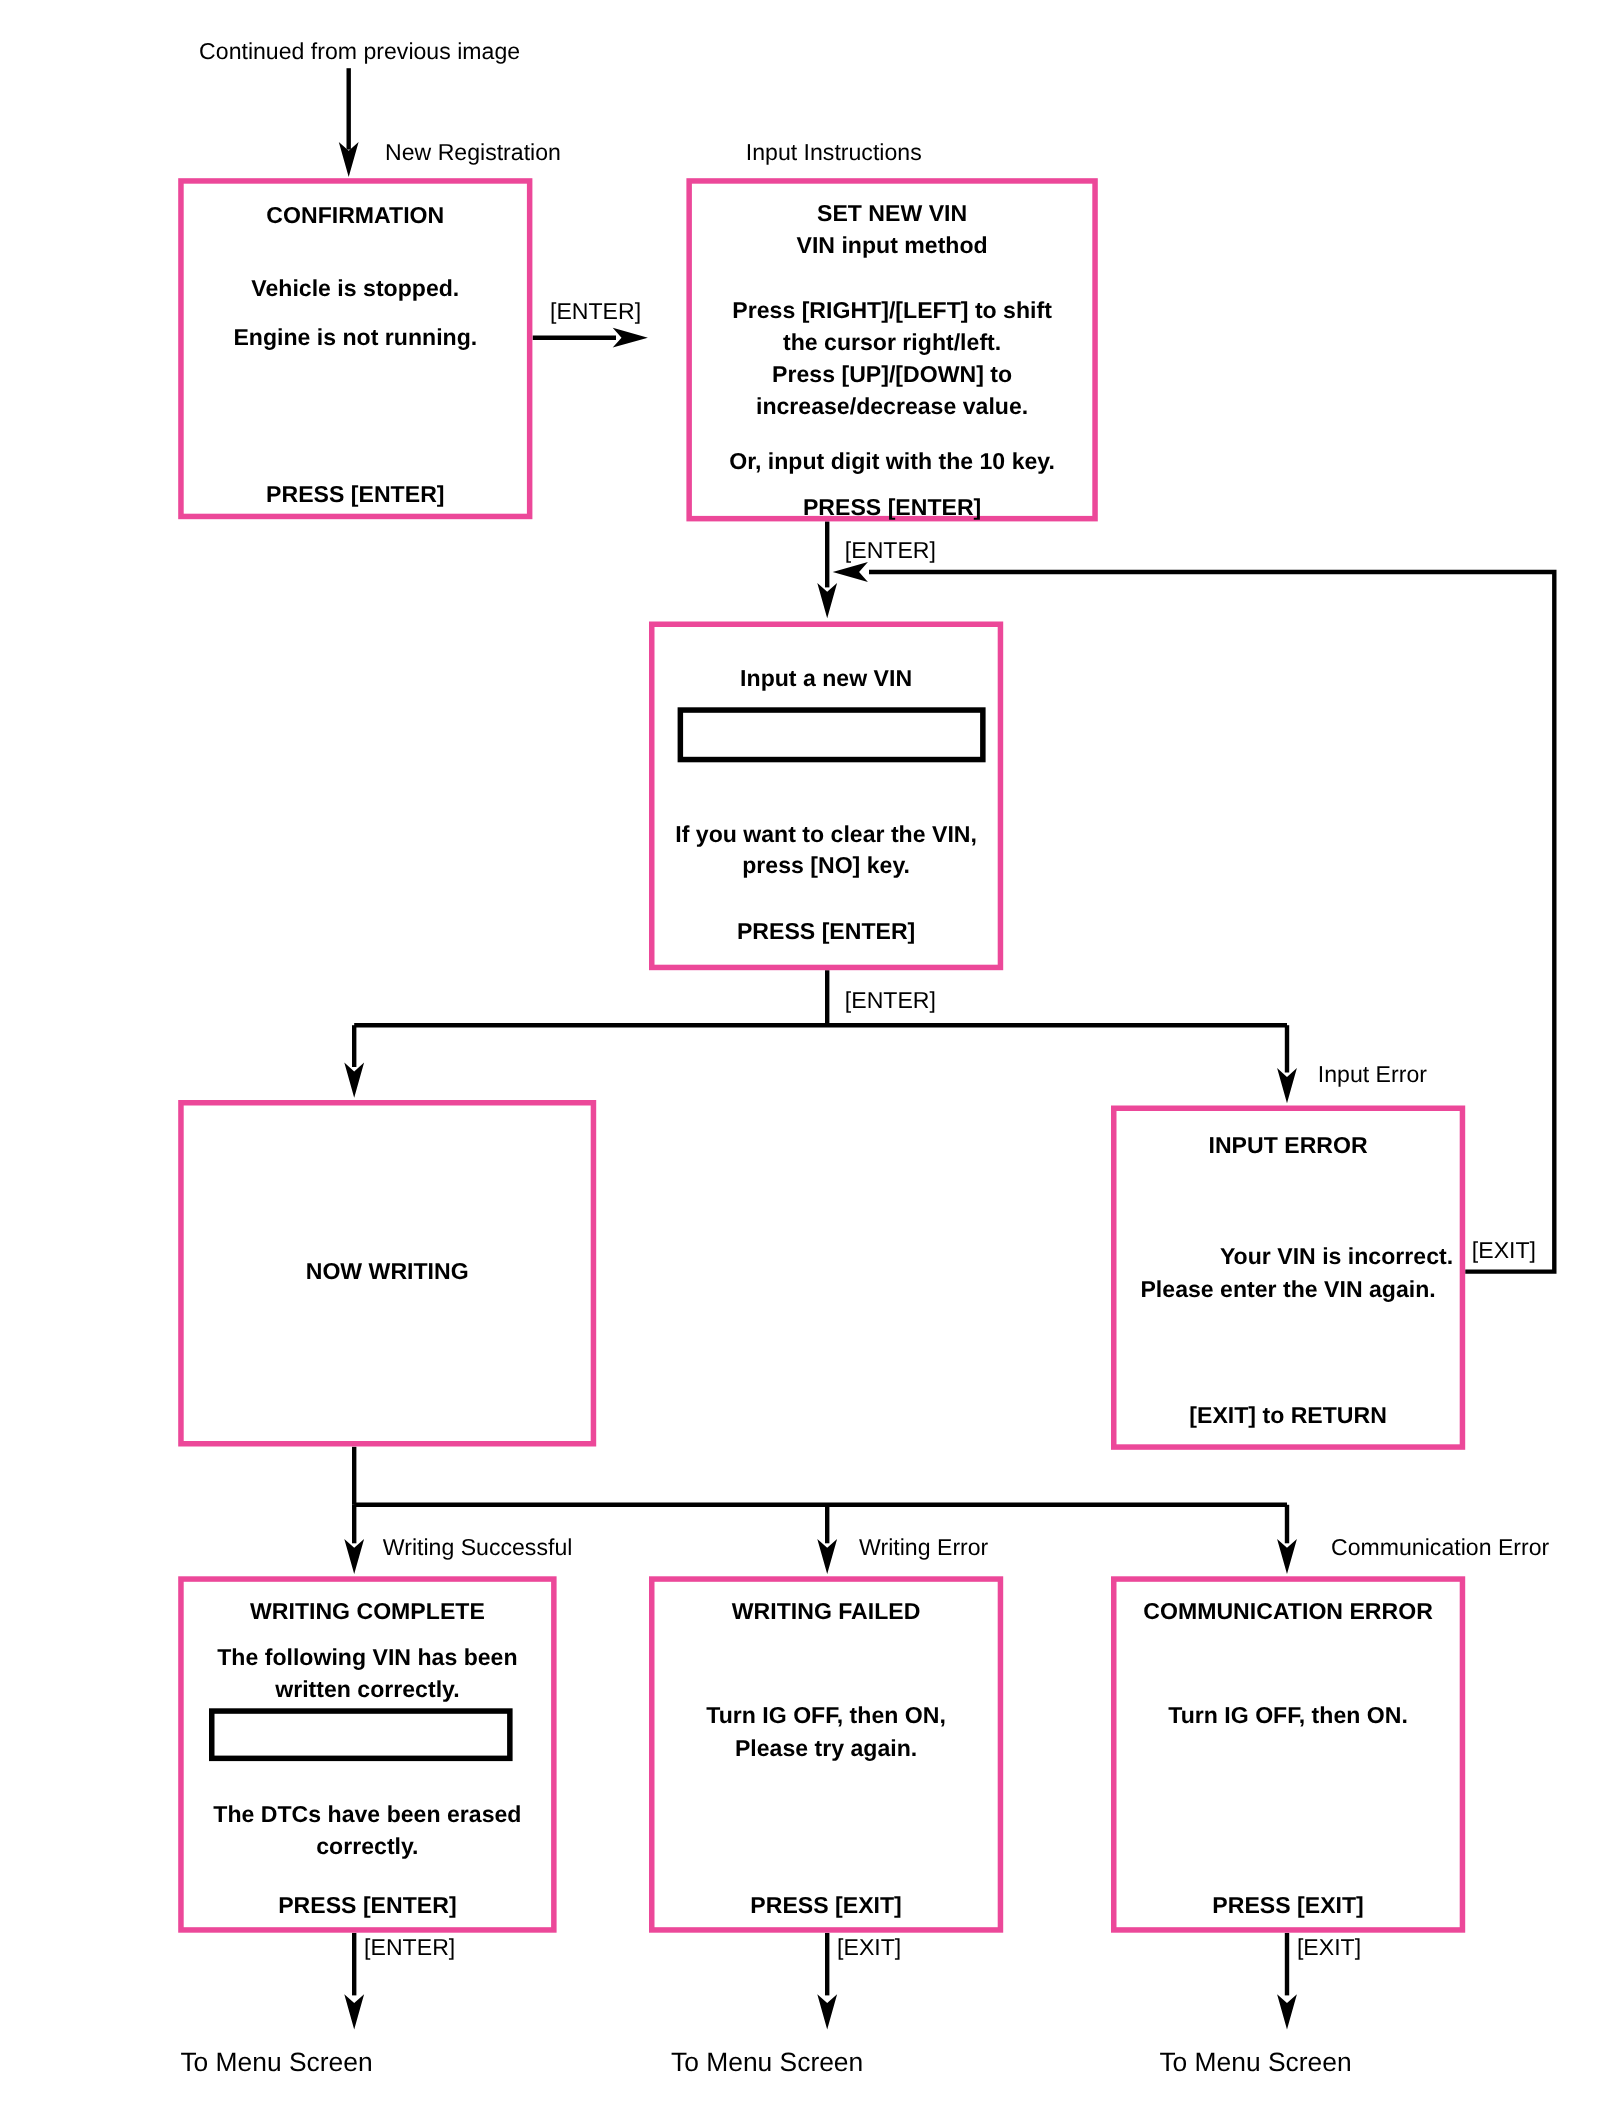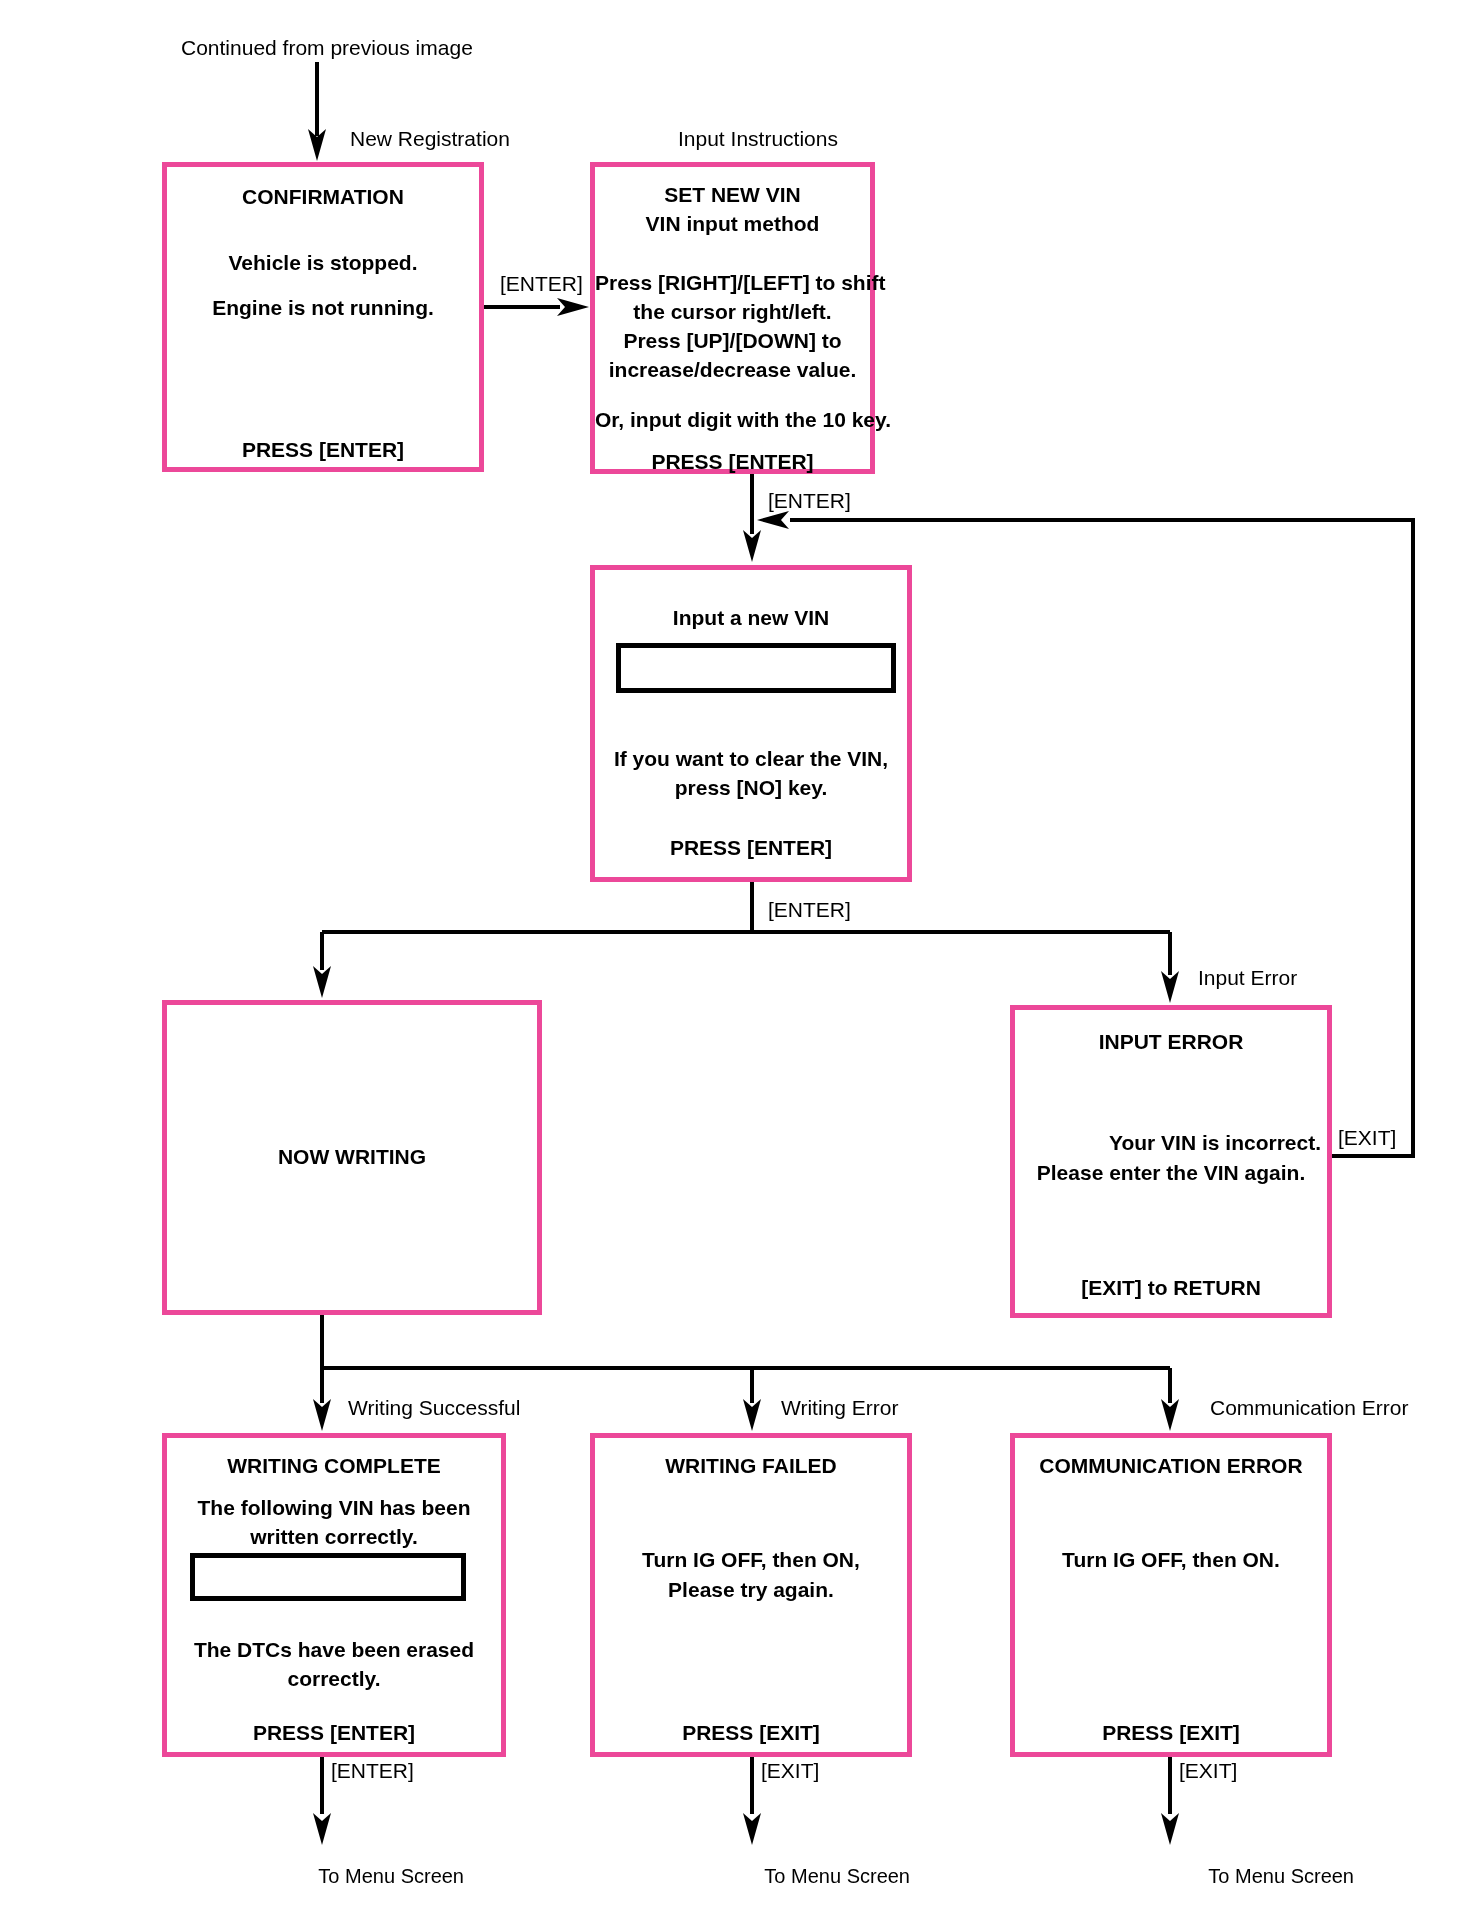--- a/index.html
+++ b/index.html
@@ -32,22 +32,22 @@
   .lbl {
     position: absolute;
     font-size: 21px;
     font-weight: normal;
     line-height: 24px;
     white-space: nowrap;
   }
   .menu-lbl {
     position: absolute;
     width: 300px;
-    text-align: right;
-    font-size: 20px;
+    text-align: left;
+    font-size: 24px;
     font-weight: normal;
     line-height: 32px;
     white-space: nowrap;
   }
   .vin-field {
     position: absolute;
     border: 5px solid #000000;
     background: #ffffff;
     box-sizing: border-box;
     font-size: 21px;
@@ -121,21 +121,21 @@
   <div class="menu-lbl" style="left:610px; top:1860px;">To Menu Screen</div>
   <div class="menu-lbl" style="left:1054px; top:1860px;">To Menu Screen</div>
 
   <div class="box" style="left:162px; top:162px; width:322px; height:310px;">
     <div class="bl" style="top:18px;">CONFIRMATION</div>
     <div class="bl" style="top:84px;">Vehicle is stopped.</div>
     <div class="bl" style="top:129px;">Engine is not running.</div>
     <div class="bl" style="top:271px;">PRESS [ENTER]</div>
   </div>
 
-  <div class="box" style="left:590px; top:162px; width:285px; height:312px;">
+  <div class="box" style="left:624px; top:162px; width:374px; height:312px;">
     <div class="bl" style="top:16px;">SET NEW VIN</div>
     <div class="bl" style="top:45px;">VIN input method</div>
     <div class="bl" style="top:104px;">Press [RIGHT]/[LEFT] to shift</div>
     <div class="bl" style="top:133px;">the cursor right/left.</div>
     <div class="bl" style="top:162px;">Press [UP]/[DOWN] to</div>
     <div class="bl" style="top:191px;">increase/decrease value.</div>
     <div class="bl" style="top:241px;">Or, input digit with the 10 key.</div>
     <div class="bl" style="top:283px;">PRESS [ENTER]</div>
   </div>
 

